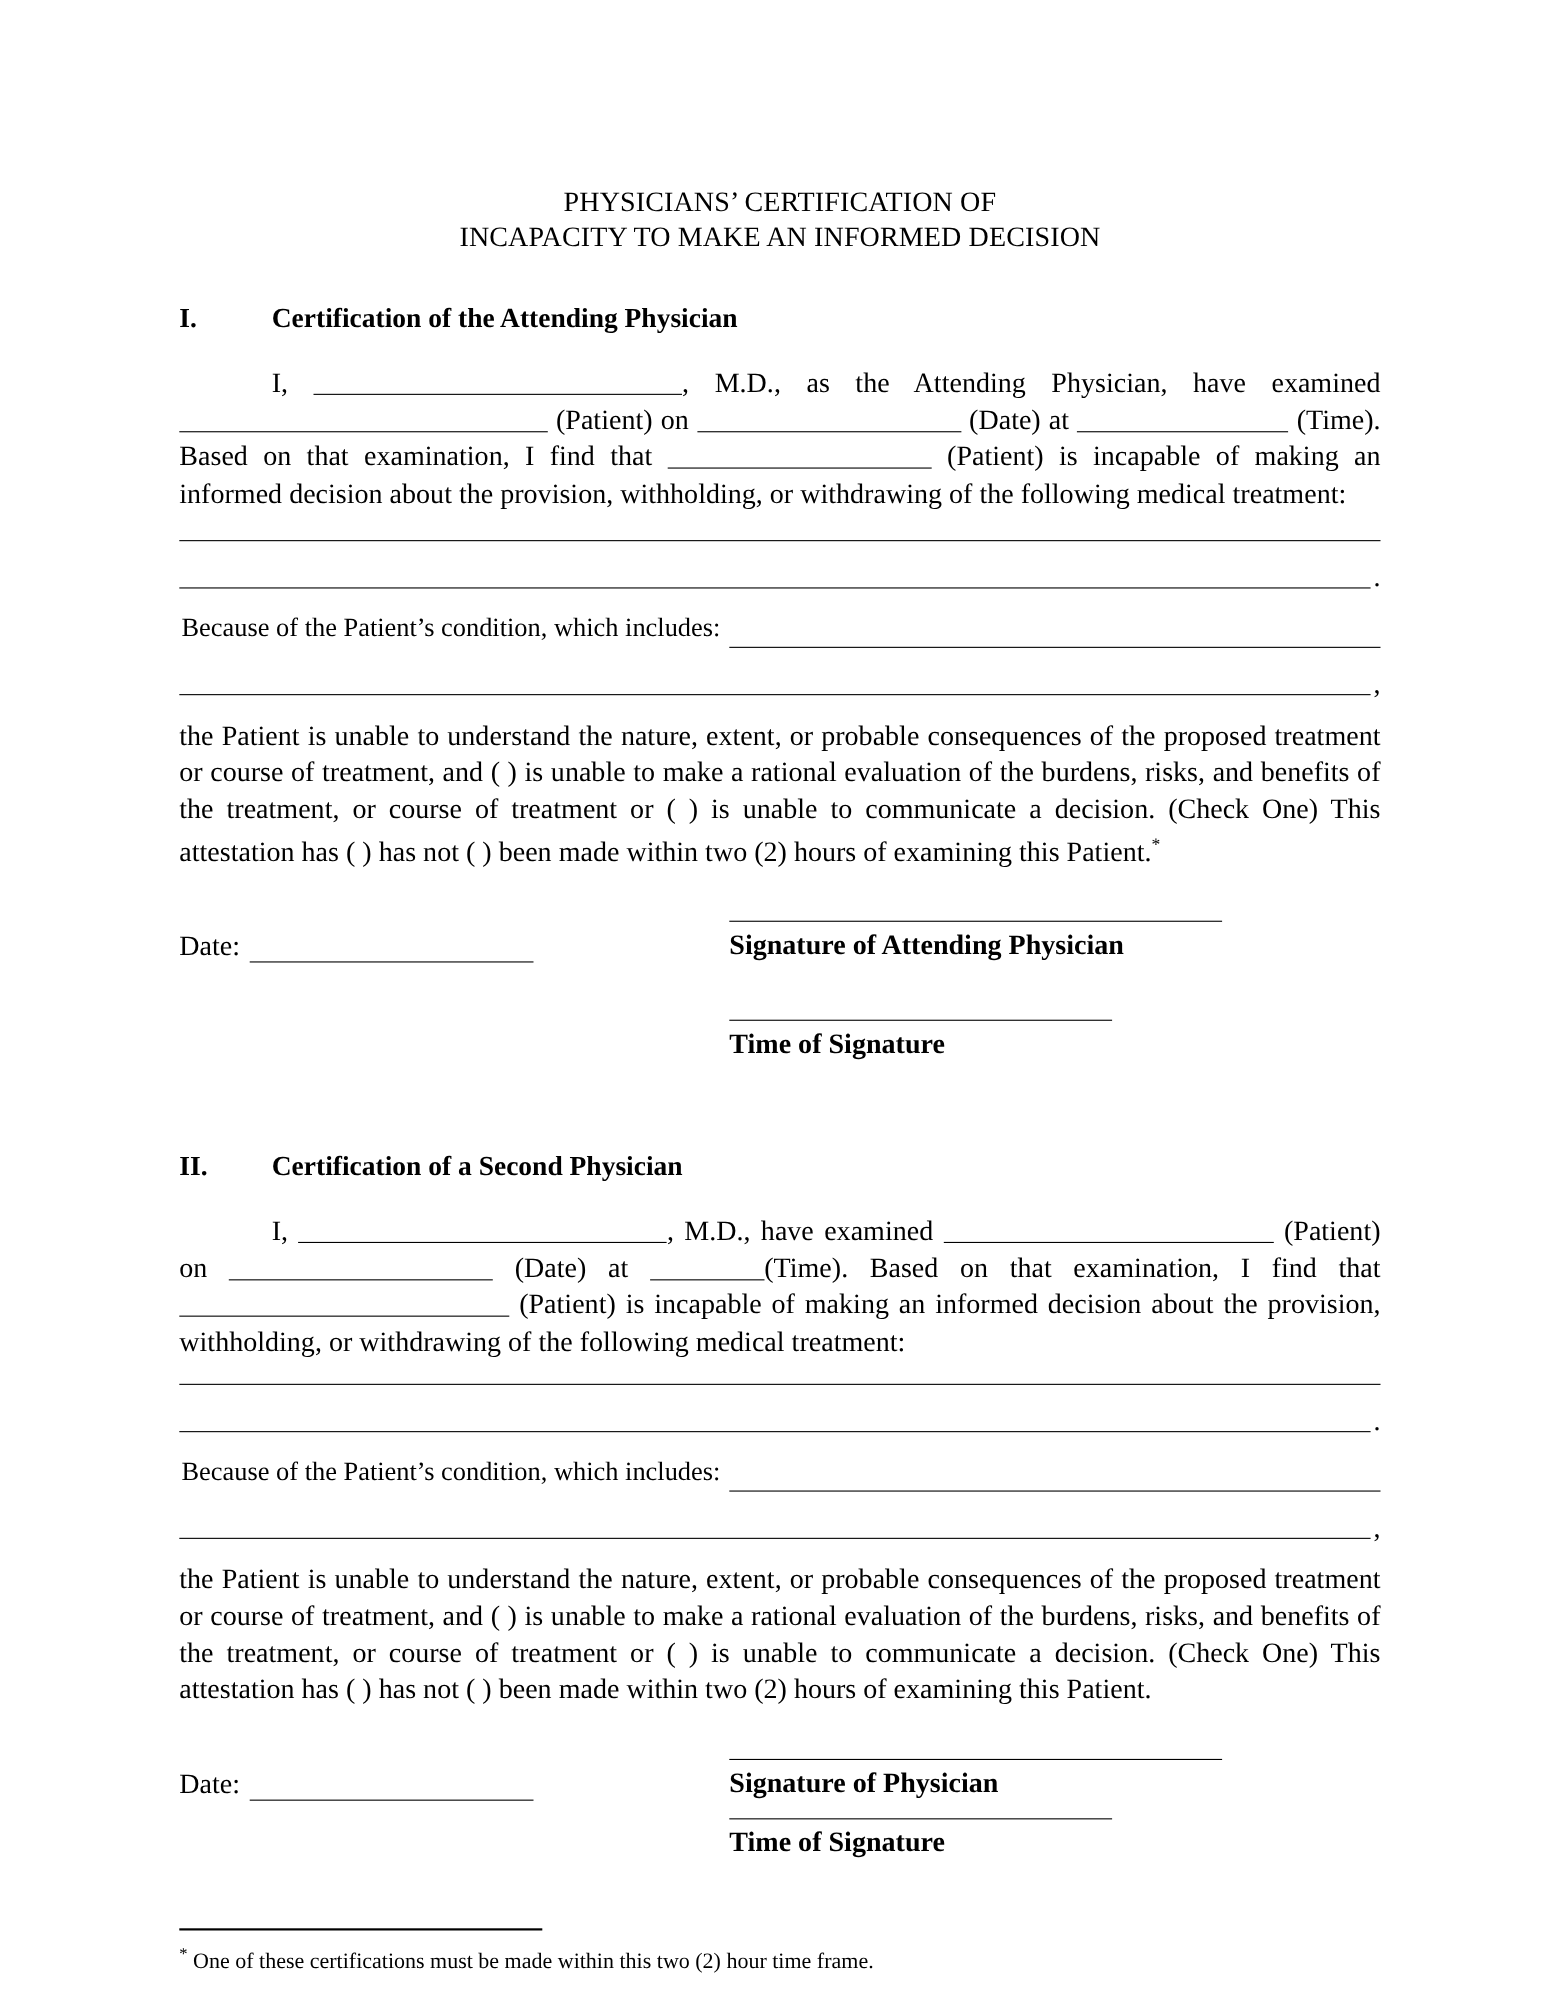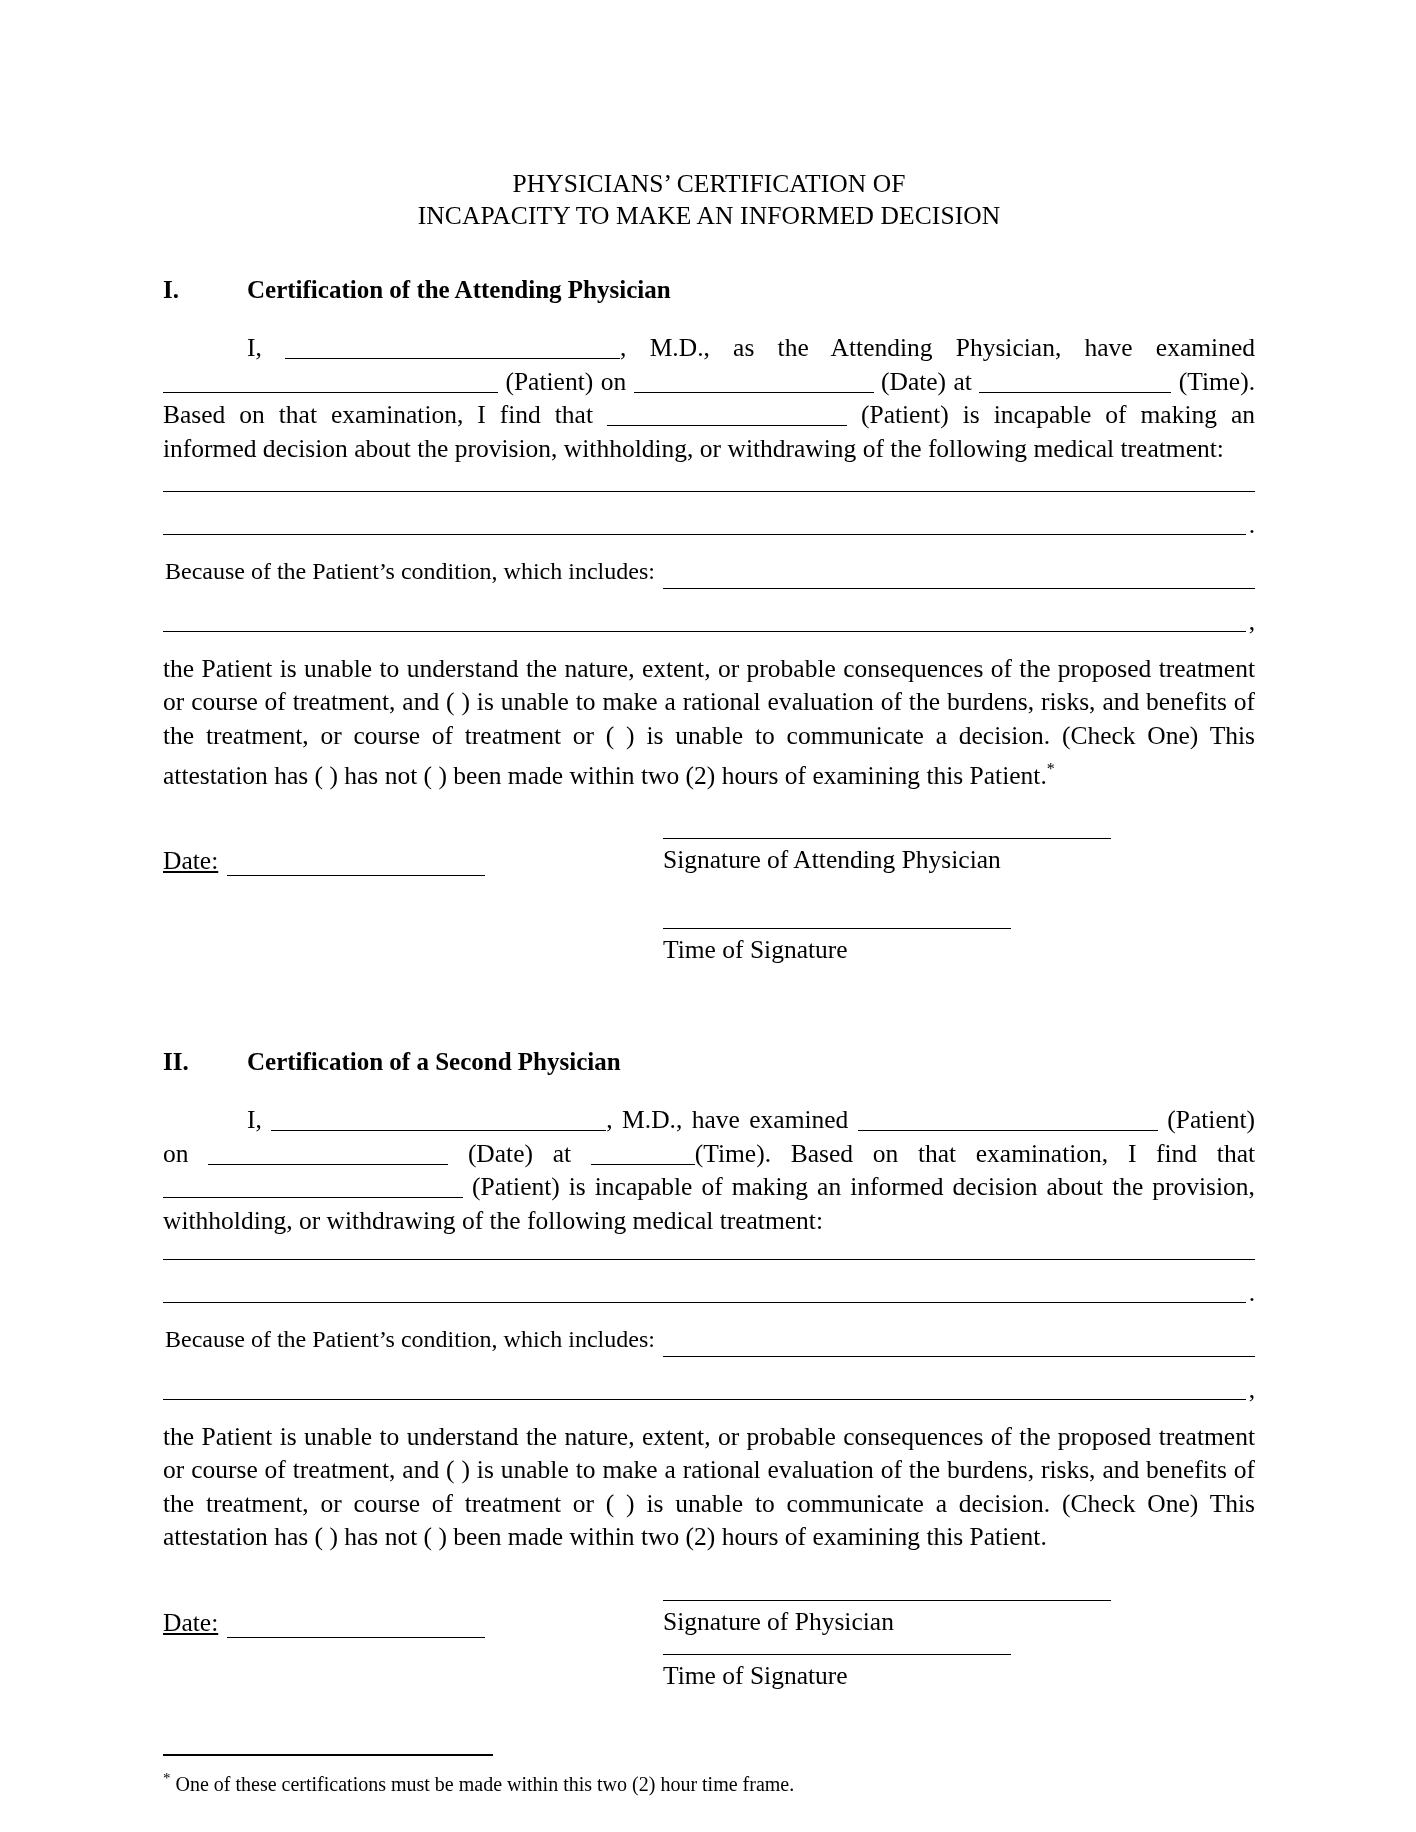--- a/index.html
+++ b/index.html
@@ -117,39 +117,39 @@
   .sig-row {
     display: flex;
     align-items: flex-end;
   }
   .date-cell {
     width: 500px;
     flex: 0 0 500px;
     font-size: 25.5px;
     display: flex;
     align-items: flex-end;
-    text-decoration: underline;
   }
   .date-cell .dblank {
     width: 258px;
     border-bottom: 1.7px solid #000;
     height: 20px;
     margin-left: 9px;
   }
   .sig-cell { flex: 1 1 auto; }
   .sig-rule {
     border-bottom: 1.7px solid #000;
     height: 0;
     width: 448px;
   }
   .sig-rule.short { width: 348px; }
   .sig-label {
     font-size: 25.5px;
     line-height: 33px;
     padding-top: 4px;
+    font-weight: bold;
   }
   .time-block { margin-top: 52px; margin-left: 500px; }
 
   
   .footnote-wrap { margin-top: 62px; }
   .footnote-rule {
     width: 330px;
     border-bottom: 2px solid #000;
     height: 0;
   }

